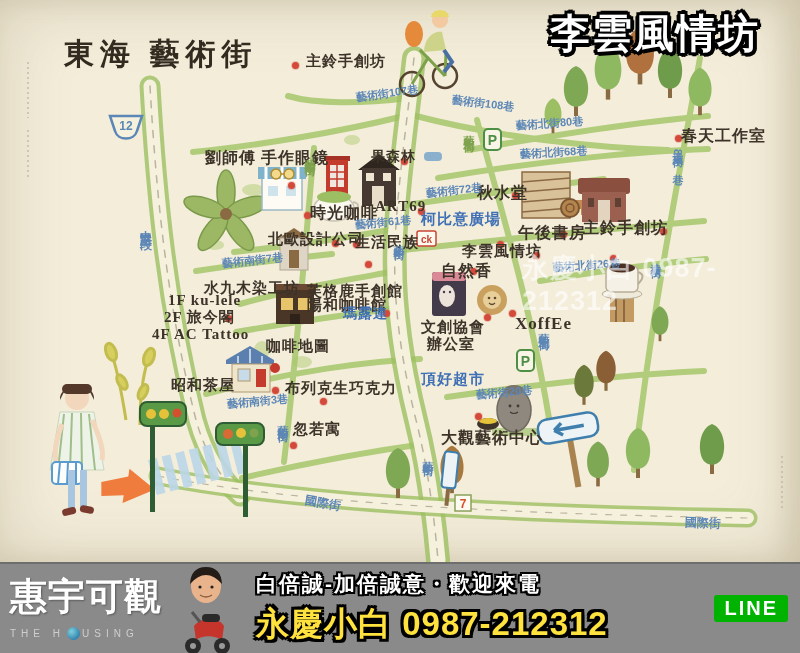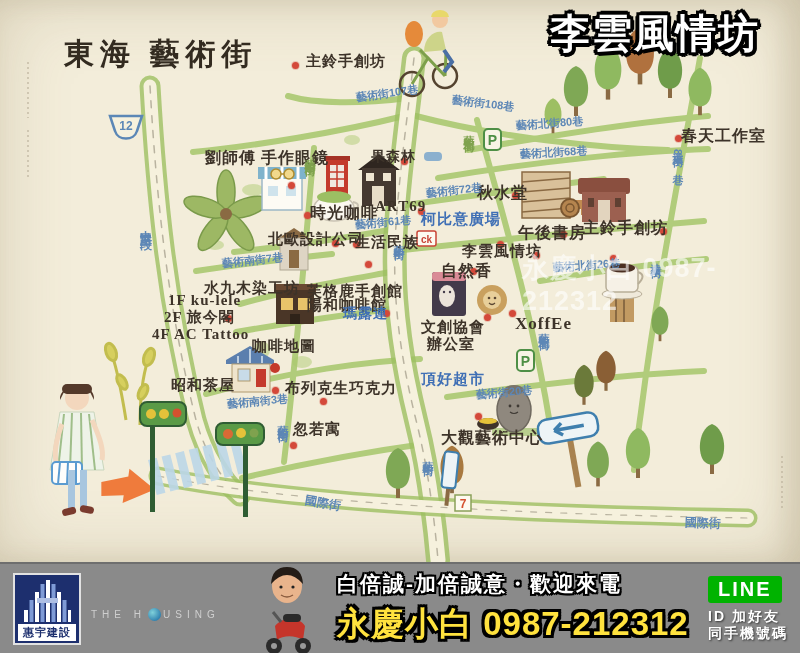--- a/index.html
+++ b/index.html
@@ -456,21 +456,21 @@
         <div class="lbl shop" style="left: 477px; top: 185px; font-size: 16px;">秋水堂</div>
         <div class="lbl shop" style="left: 518px; top: 225px; font-size: 16px;">午後書房</div>
         <div class="lbl shop" style="left: 583px; top: 220px; font-size: 16px;">主鈴手創坊</div>
         <div class="lbl shop" style="left: 681px; top: 128px; font-size: 16px;">春天工作室</div>
         <div class="lbl shop" style="left: 462px; top: 244px;">李雲風情坊</div>
         <div class="lbl shop" style="left: 441px; top: 263px; font-size: 16px;">自然香</div>
         <div class="lbl shop" style="left: 515px; top: 295px; font-size: 17px; margin-top: 20px;">XoffEe</div>
         <div class="lbl shop" style="left: 307px; top: 269px; margin-top: 15px;">芙格鹿手創館</div>
         <div class="lbl shop" style="left: 204px; top: 281px;">水九木染工坊</div>
         <div class="lbl shop" style="left: 307px; top: 298px;">陽和咖啡館</div>
-        <div class="lbl shop" style="left: 252px; top: 339px;">咖啡地圖</div>
+        <div class="lbl shop" style="left: 266px; top: 339px;">咖啡地圖</div>
         <div class="lbl shop" style="left: 168px; top: 293px;">1F ku-lele</div>
         <div class="lbl shop" style="left: 164px; top: 310px;">2F 旅今閣</div>
         <div class="lbl shop" style="left: 152px; top: 327px;">4F AC Tattoo</div>
         <div class="lbl shop" style="left: 171px; top: 378px;">昭和茶屋</div>
         <div class="lbl shop" style="left: 285px; top: 381px;">布列克生巧克力</div>
         <div class="lbl shop" style="left: 293px; top: 422px;">忽若寓</div>
         <div class="lbl shop" style="left: 421px; top: 320px;">文創協會</div>
         <div class="lbl shop" style="left: 427px; top: 337px;">辦公室</div>
         <div class="lbl shop" style="left: 441px; top: 430px; font-size: 16px;">大觀藝術中心</div>
         <div class="lbl blue" style="left: 421px; top: 212px;">柯比意廣場</div>
@@ -498,39 +498,23 @@
         <div class="lbl st v" style="left: 672px; top: 143px;">遠東街81巷</div>
         <div class="lbl st v" style="left: 650px; top: 254px;">遠東街</div>
       </div>
 
     <div class="badge">李雲風情坊</div>
     <div class="watermark">永慶小白 0987-212312</div>
   </div>
 
   <div class="banner">
 
-    <div class="logo-box">
-      <svg class="logo-bars" width="48" height="44" viewBox="0 0 48 44">
-        <g>
-          <rect x="1" y="32" width="4" height="12" fill="#ffffff"></rect>
-          <rect x="6.5" y="22" width="4" height="22" fill="#7f9bd6"></rect>
-          <rect x="12" y="14" width="4" height="30" fill="#ffffff"></rect>
-          <rect x="17.5" y="6" width="4" height="38" fill="#7f9bd6"></rect>
-          <rect x="23" y="2" width="4" height="42" fill="#ffffff"></rect>
-          <rect x="28.5" y="6" width="4" height="38" fill="#7f9bd6"></rect>
-          <rect x="34" y="14" width="4" height="30" fill="#ffffff"></rect>
-          <rect x="39.5" y="22" width="4" height="22" fill="#7f9bd6"></rect>
-          <rect x="45" y="32" width="3" height="12" fill="#ffffff"></rect>
-          <rect x="14" y="20" width="21" height="5" fill="#aebfe4"></rect>
-        </g>
-      </svg>
-      <div class="logo-company">惠宇建設</div>
-    </div>
 
     <div class="brand">
+      <div class="brand-main">惠宇可觀</div>
       <div class="brand-sub">
         <span>THE H</span>
         <span class="globe"></span>
         <span>USING</span>
       </div>
     </div>
 
     <svg class="agent" width="64" height="90" viewBox="0 0 64 90">
       <ellipse cx="32" cy="22" rx="15" ry="17" fill="#e9b48c"></ellipse>
       <path d="M16,20 Q17,3 32,3 Q47,3 48,20 Q40,11 32,11 Q24,11 16,20 Z" fill="#241c16"></path>
@@ -549,19 +533,15 @@
     <div class="contact">
       <div class="slogan">白倍誠-加倍誠意・歡迎來電</div>
       <div class="phone-line">
         <span>永慶小白</span>
         <span>0987-212312</span>
       </div>
     </div>
 
     <div class="line-block">
       <div class="line-badge">LINE</div>
-      <div class="line-id">
-        <div>ID 加好友</div>
-        <div>同手機號碼</div>
-      </div>
     </div>
   </div>
 </div>
 
 </body></html>

